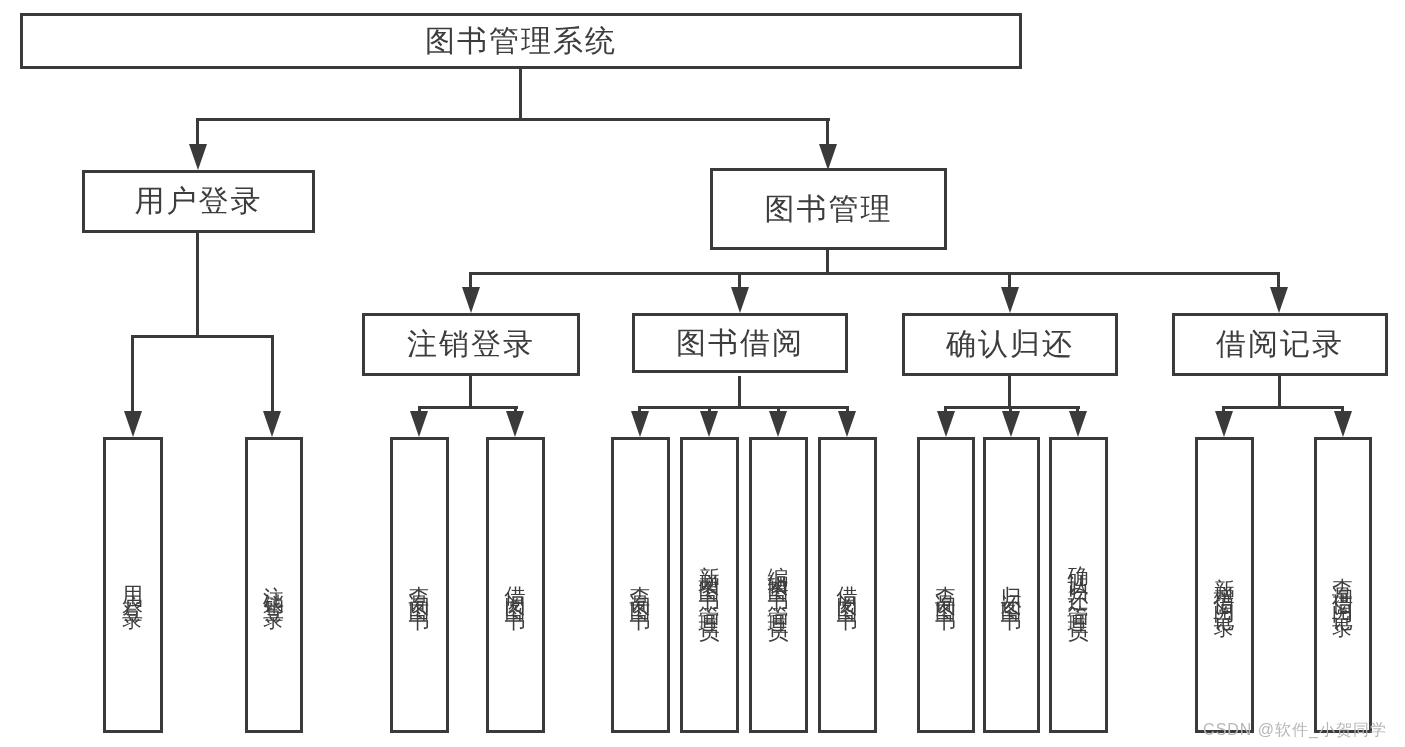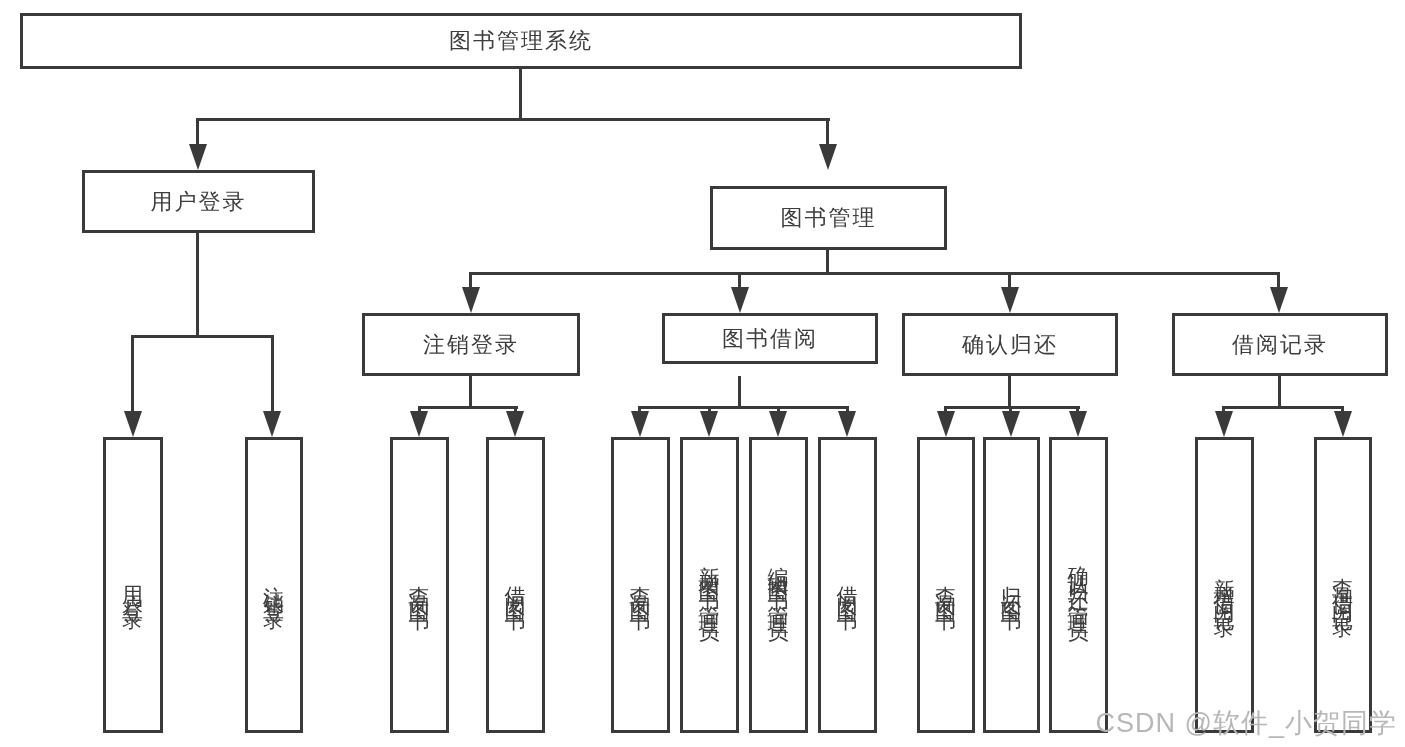--- a/index.html
+++ b/index.html
@@ -22,21 +22,21 @@
   }
   .box {
     position: absolute;
     box-sizing: border-box;
     border: 3px solid var(--line);
     background: #fff;
     display: flex;
     align-items: center;
     justify-content: center;
     color: var(--text);
-    font-size: 22px;
+    font-size: 30px;
     letter-spacing: 2px;
     z-index: 2;
   }
   .vbox { font-size: 21px; letter-spacing: 0; }
   .vbox .vtext {
     writing-mode: vertical-rl;
     text-orientation: mixed;
     letter-spacing: 8px;
     line-height: 1;
   }
@@ -45,23 +45,23 @@
   .arrow {
     position: absolute;
     width: 0; height: 0;
     border-left: 9px solid transparent;
     border-right: 9px solid transparent;
     border-top: 26px solid var(--line);
     z-index: 1;
   }
   .watermark {
     position: absolute;
-    right: 8px;
+    right: 18px;
     bottom: 6px;
-    font-size: 27px;
+    font-size: 16px;
     color: var(--watermark);
     letter-spacing: 1px;
     z-index: 3;
     white-space: nowrap;
   }
 </style>
 </head>
 <body>
 
 <div class="stage">
@@ -75,21 +75,21 @@
     <div class="hl" style="left:196px;top:118px;width:634px"></div>
     <div class="vl" style="left:196px;top:118px;height:30px"></div>
     <div class="arrow" style="left:189px;top:144px"></div>
     <div class="vl" style="left:826px;top:118px;height:30px"></div>
     <div class="arrow" style="left:819px;top:144px"></div>
   </div>
 
   <div class="box" style="left:82px;top:170px;width:233px;height:63px">
     <span>用户登录</span>
   </div>
-  <div class="box" style="left:710px;top:186px;width:237px;height:64px">
+  <div class="box" style="left:710px;top:168px;width:237px;height:82px">
     <span>图书管理</span>
   </div>
 
   <div>
     <div class="vl" style="left:196px;top:233px;height:104px"></div>
     <div class="hl" style="left:131px;top:335px;width:143px"></div>
     <div class="vl" style="left:131px;top:335px;height:78px"></div>
     <div class="arrow" style="left:124px;top:411px"></div>
     <div class="vl" style="left:271px;top:335px;height:78px"></div>
     <div class="arrow" style="left:263px;top:411px"></div>
@@ -104,21 +104,21 @@
     <div class="arrow" style="left:731px;top:287px"></div>
     <div class="vl" style="left:1008px;top:272px;height:18px"></div>
     <div class="arrow" style="left:1001px;top:287px"></div>
     <div class="vl" style="left:1277px;top:272px;height:18px"></div>
     <div class="arrow" style="left:1270px;top:287px"></div>
   </div>
 
   <div class="box" style="left:362px;top:313px;width:218px;height:63px">
     <span>注销登录</span>
   </div>
-  <div class="box" style="left:662px;top:313px;width:216px;height:51px">
+  <div class="box" style="left:632px;top:313px;width:216px;height:60px">
     <span>图书借阅</span>
   </div>
   <div class="box" style="left:902px;top:313px;width:216px;height:63px">
     <span>确认归还</span>
   </div>
   <div class="box" style="left:1172px;top:313px;width:216px;height:63px">
     <span>借阅记录</span>
   </div>
 
   <div>

